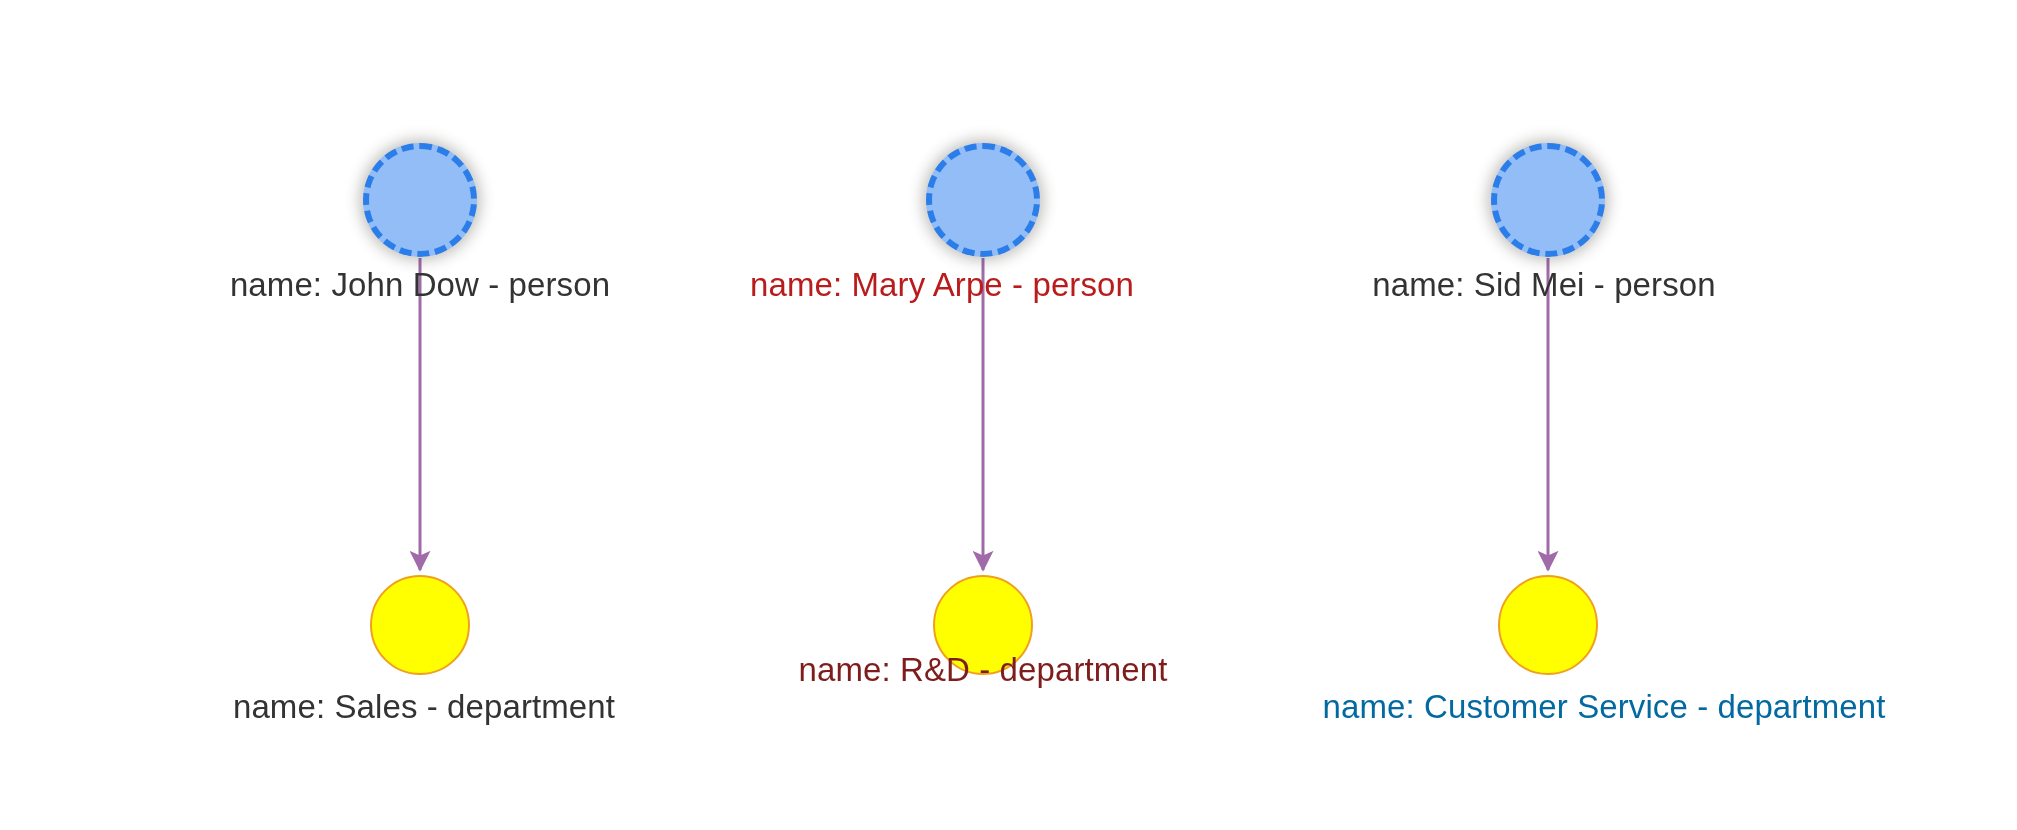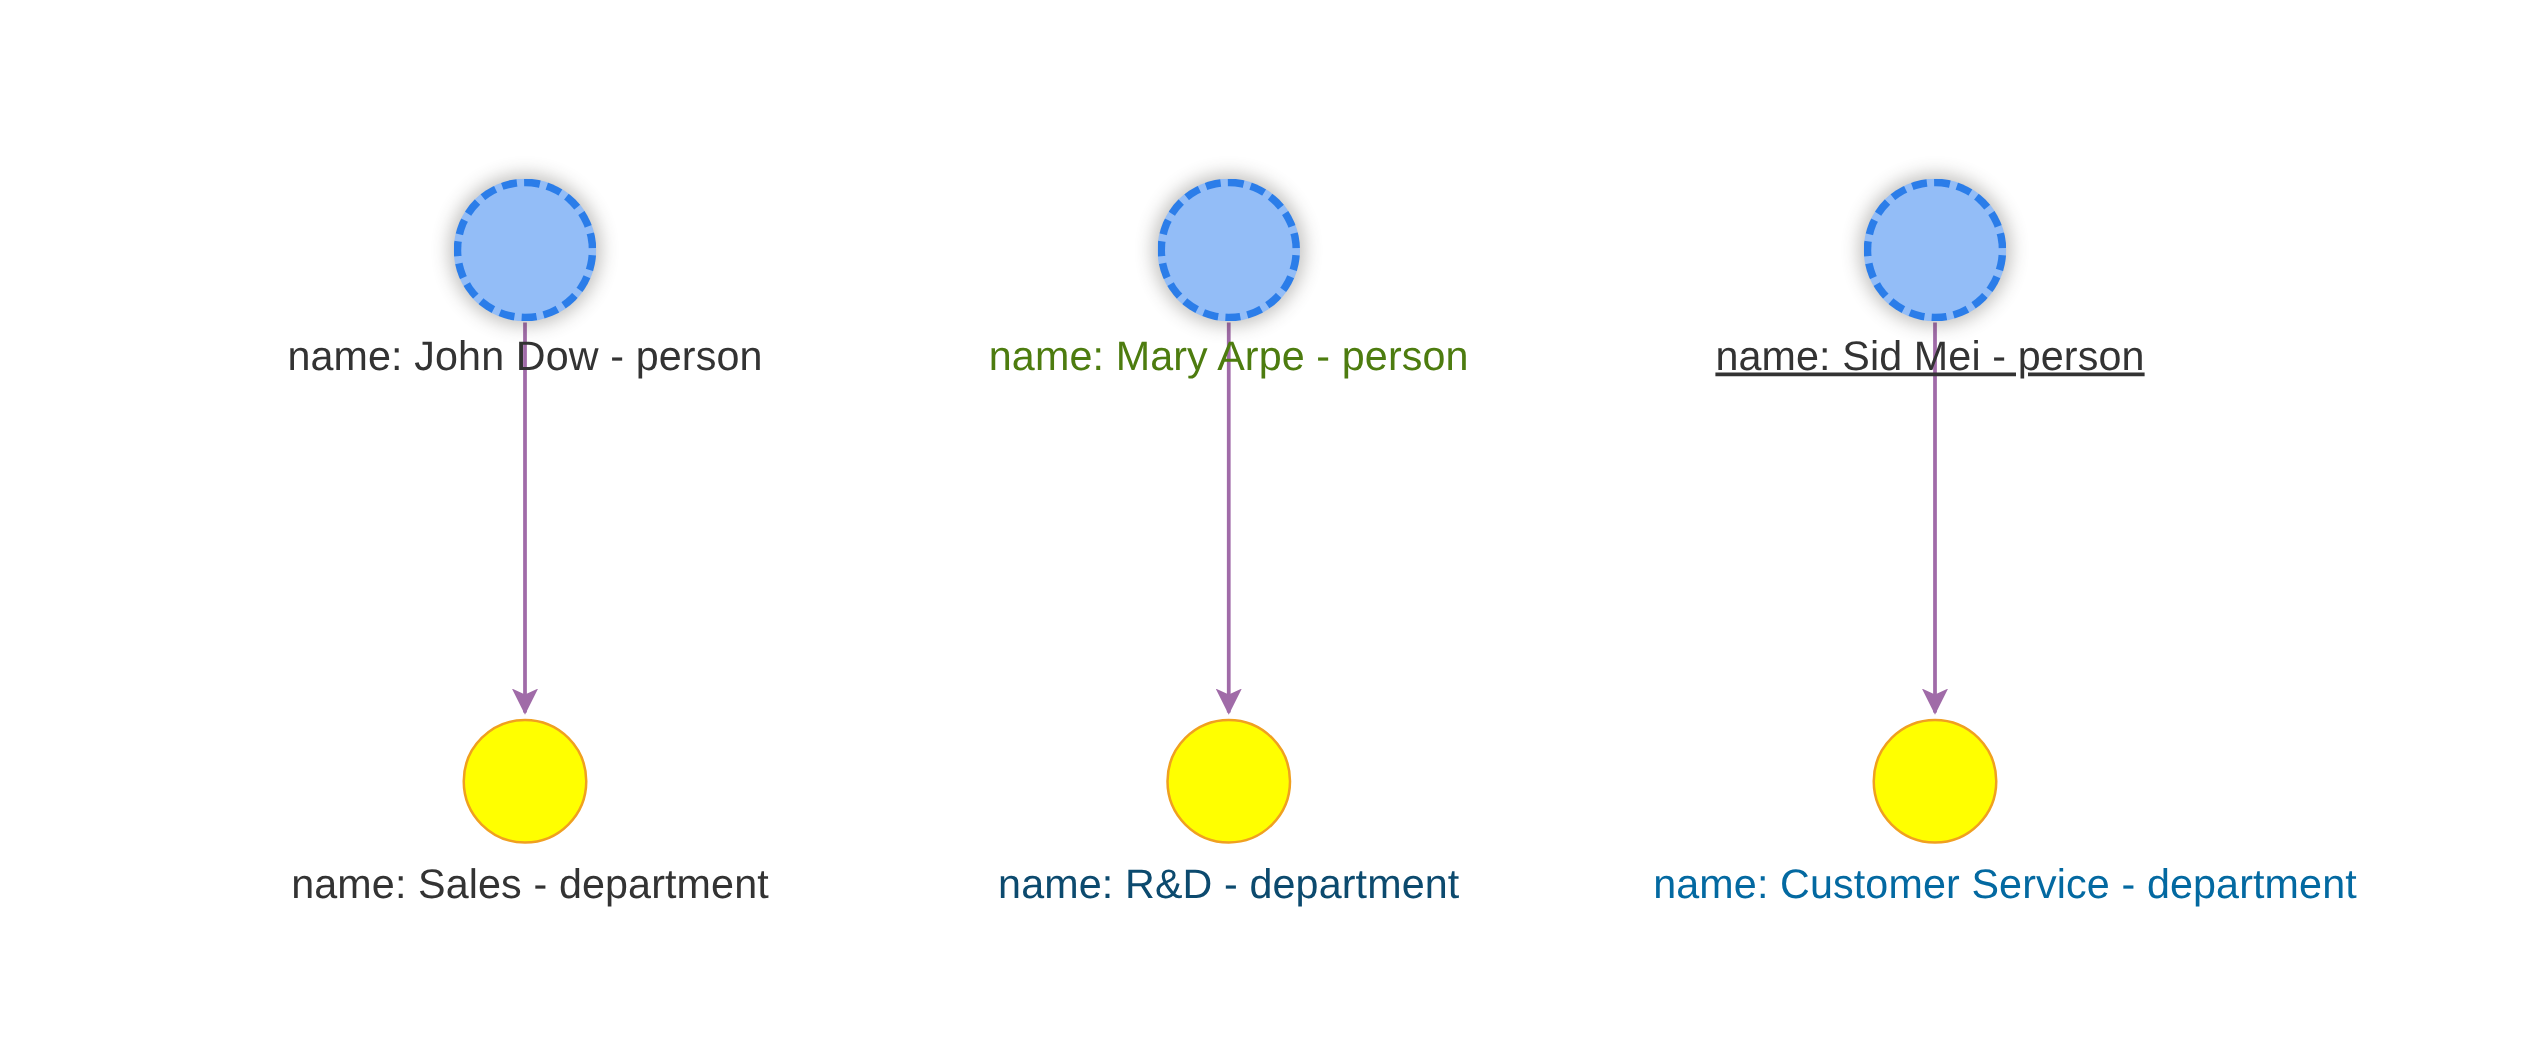--- a/index.html
+++ b/index.html
@@ -76,20 +76,20 @@
   <div id="nodes-layer">
       <div class="node node-person" style="width: 114px; height: 114px; left: 363px; top: 143px; background: rgb(147, 189, 247); border-color: rgb(43, 125, 233);"></div>
       <div class="node node-person" style="width: 114px; height: 114px; left: 926px; top: 143px; background: rgb(147, 189, 247); border-color: rgb(43, 125, 233);"></div>
       <div class="node node-person" style="width: 114px; height: 114px; left: 1491px; top: 143px; background: rgb(147, 189, 247); border-color: rgb(43, 125, 233);"></div>
       <div class="node node-department" style="width: 100px; height: 100px; left: 370px; top: 575px; background: rgb(255, 255, 0); border-color: rgb(240, 160, 32);"></div>
       <div class="node node-department" style="width: 100px; height: 100px; left: 933px; top: 575px; background: rgb(255, 255, 0); border-color: rgb(240, 160, 32);"></div>
       <div class="node node-department" style="width: 100px; height: 100px; left: 1498px; top: 575px; background: rgb(255, 255, 0); border-color: rgb(240, 160, 32);"></div>
     </div>
   <div id="labels-layer">
       <div class="node-label" style="left: 420px; top: 268px; color: rgb(51, 51, 51);">name: John Dow - person</div>
-      <div class="node-label" style="left: 983px; top: 268px; color: #4d7c0f;">name: Mary Arpe - person</div>
-      <div class="node-label" style="left: 1544px; top: 268px; color: rgb(51, 51, 51); text-decoration: underline;">name: Sid Mei - person</div>
+      <div class="node-label" style="left: 942px; top: 268px; color: #b91c1c;">name: Mary Arpe - person</div>
+      <div class="node-label" style="left: 1544px; top: 268px; color: rgb(51, 51, 51);">name: Sid Mei - person</div>
       <div class="node-label" style="left: 424px; top: 690px; color: rgb(51, 51, 51);">name: Sales - department</div>
-      <div class="node-label" style="left: 983px; top: 690px; color: #0c4a6e;">name: R&amp;D - department</div>
+      <div class="node-label" style="left: 983px; top: 653px; color: #7f1d1d;">name: R&amp;D - department</div>
       <div class="node-label" style="left: 1604px; top: 690px; color: #0369a1;">name: Customer Service - department</div>
     </div>
 
 </div>
 
 </body></html>

